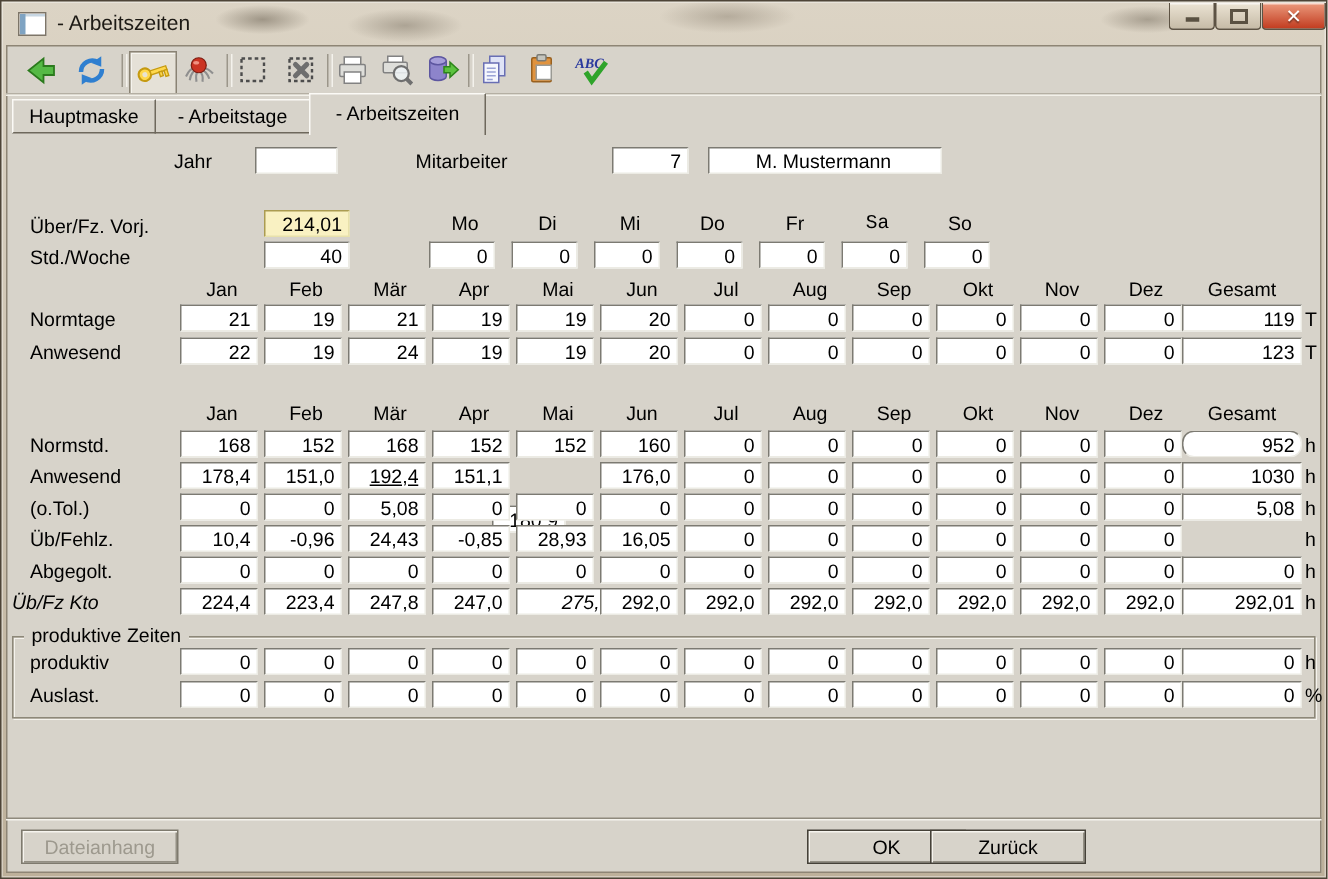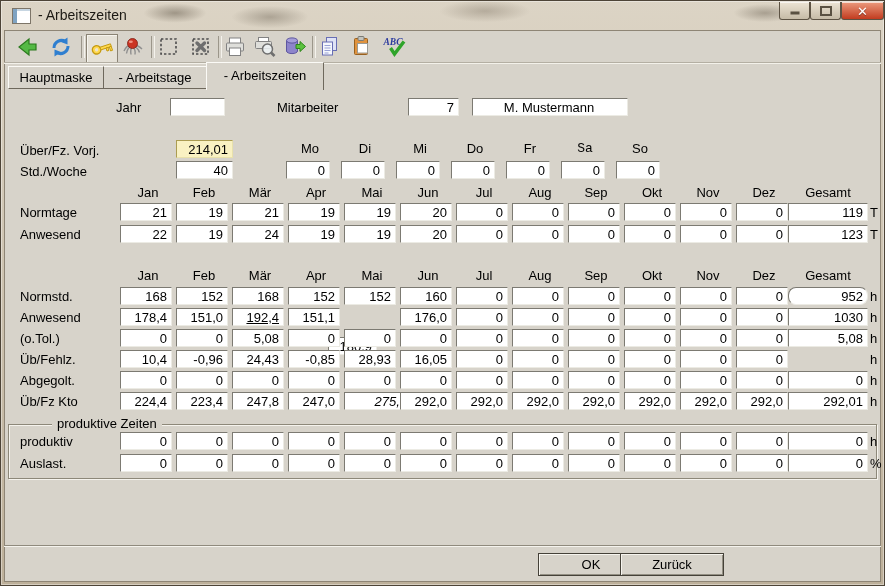--- a/index.html
+++ b/index.html
@@ -56,21 +56,21 @@
   .field.text{text-align:left;}
   .field.highlight{background:#f9f1c2;border-color:#ab9c51 #e8e1ab #e8e1ab #ab9c51;}
   .lbl{position:absolute;white-space:nowrap;}
   .grid-row{position:absolute;left:0;width:885px;height:20px;}
   .row-label{position:absolute;top:2px;white-space:nowrap;}
   .unit-label{position:absolute;top:2px;}
   .col-head{position:absolute;top:0;text-align:center;white-space:nowrap;}
   
   .groupbox{position:absolute;left:8px;top:424px;width:867px;height:53px;
     border:1px solid #8d8879;box-shadow:1px 1px 0 #f5f3ed, inset 1px 1px 0 #f5f3ed;}
-  .groupbox .legend{position:absolute;top:-9px;left:7px;background:#d7d3ca;padding:0 5px;margin-left:36px;}
+  .groupbox .legend{position:absolute;top:-9px;left:7px;background:#d7d3ca;padding:0 5px;}
   
   .footer-sep{position:absolute;left:4px;right:4px;top:545px;height:0;
     border-top:1px solid #8f8a7d;border-bottom:1px solid #f5f3ed;}
   .btn{position:absolute;top:553px;height:23px;box-sizing:border-box;background:#d7d3ca;
     border:1px solid #454138;box-shadow:inset 1px 1px 0 #f6f4ee, inset -1px -1px 0 #938f83;
     text-align:center;line-height:21px;cursor:default;}
   .btn.disabled{color:#9d998e;border-color:#7e7a6e;}
 </style>
 </head>
 <body>
@@ -358,21 +358,21 @@
       <input type="text" class="field" value="0" style="left: 456px; width: 52px;">
       <input type="text" class="field" value="0" style="left: 512px; width: 52px;">
       <input type="text" class="field" value="0" style="left: 568px; width: 52px;">
       <input type="text" class="field" value="0" style="left: 624px; width: 52px;">
       <input type="text" class="field" value="0" style="left: 680px; width: 52px;">
       <input type="text" class="field" value="0" style="left: 736px; width: 52px;">
       <input type="text" class="field" value="0" style="left: 788px; width: 80px;">
       <span class="unit-label" style="left: 870px; width: 14px;">h</span>
     </div>
   <div class="grid-row" style="top:392px">
-      <span class="row-label" style="left: 20px; width: 96px;">Üb/Fz Kto</span>
+      <span class="row-label" style="left: 8px; width: 96px; font-style: italic;">Üb/Fz Kto</span>
       <input type="text" class="field" value="224,4" style="left: 120px; width: 52px;">
       <input type="text" class="field" value="223,4" style="left: 176px; width: 52px;">
       <input type="text" class="field" value="247,8" style="left: 232px; width: 52px;">
       <input type="text" class="field" value="247,0" style="left: 288px; width: 52px;">
       <input type="text" class="field" value="275,9" style="left: 344px; width: 68px; font-style: italic;">
       <input type="text" class="field" value="292,0" style="left: 400px; width: 52px;">
       <input type="text" class="field" value="292,0" style="left: 456px; width: 52px;">
       <input type="text" class="field" value="292,0" style="left: 512px; width: 52px;">
       <input type="text" class="field" value="292,0" style="left: 568px; width: 52px;">
       <input type="text" class="field" value="292,0" style="left: 624px; width: 52px;">
@@ -414,16 +414,17 @@
       <input type="text" class="field" value="0" style="left: 512px; width: 52px;">
       <input type="text" class="field" value="0" style="left: 568px; width: 52px;">
       <input type="text" class="field" value="0" style="left: 624px; width: 52px;">
       <input type="text" class="field" value="0" style="left: 680px; width: 52px;">
       <input type="text" class="field" value="0" style="left: 736px; width: 52px;">
       <input type="text" class="field" value="0" style="left: 788px; width: 80px;">
       <span class="unit-label" style="left: 870px; width: 14px;">%</span>
     </div>
 
   <div class="footer-sep"></div>
+  <div class="btn disabled" style="left:14px;width:105px">Dateianhang</div>
   <div class="btn" style="left:538px;width:106px">OK</div>
   <div class="btn" style="left:620px;width:104px">Zurück</div>
 
 </div>
 
 </body></html>

